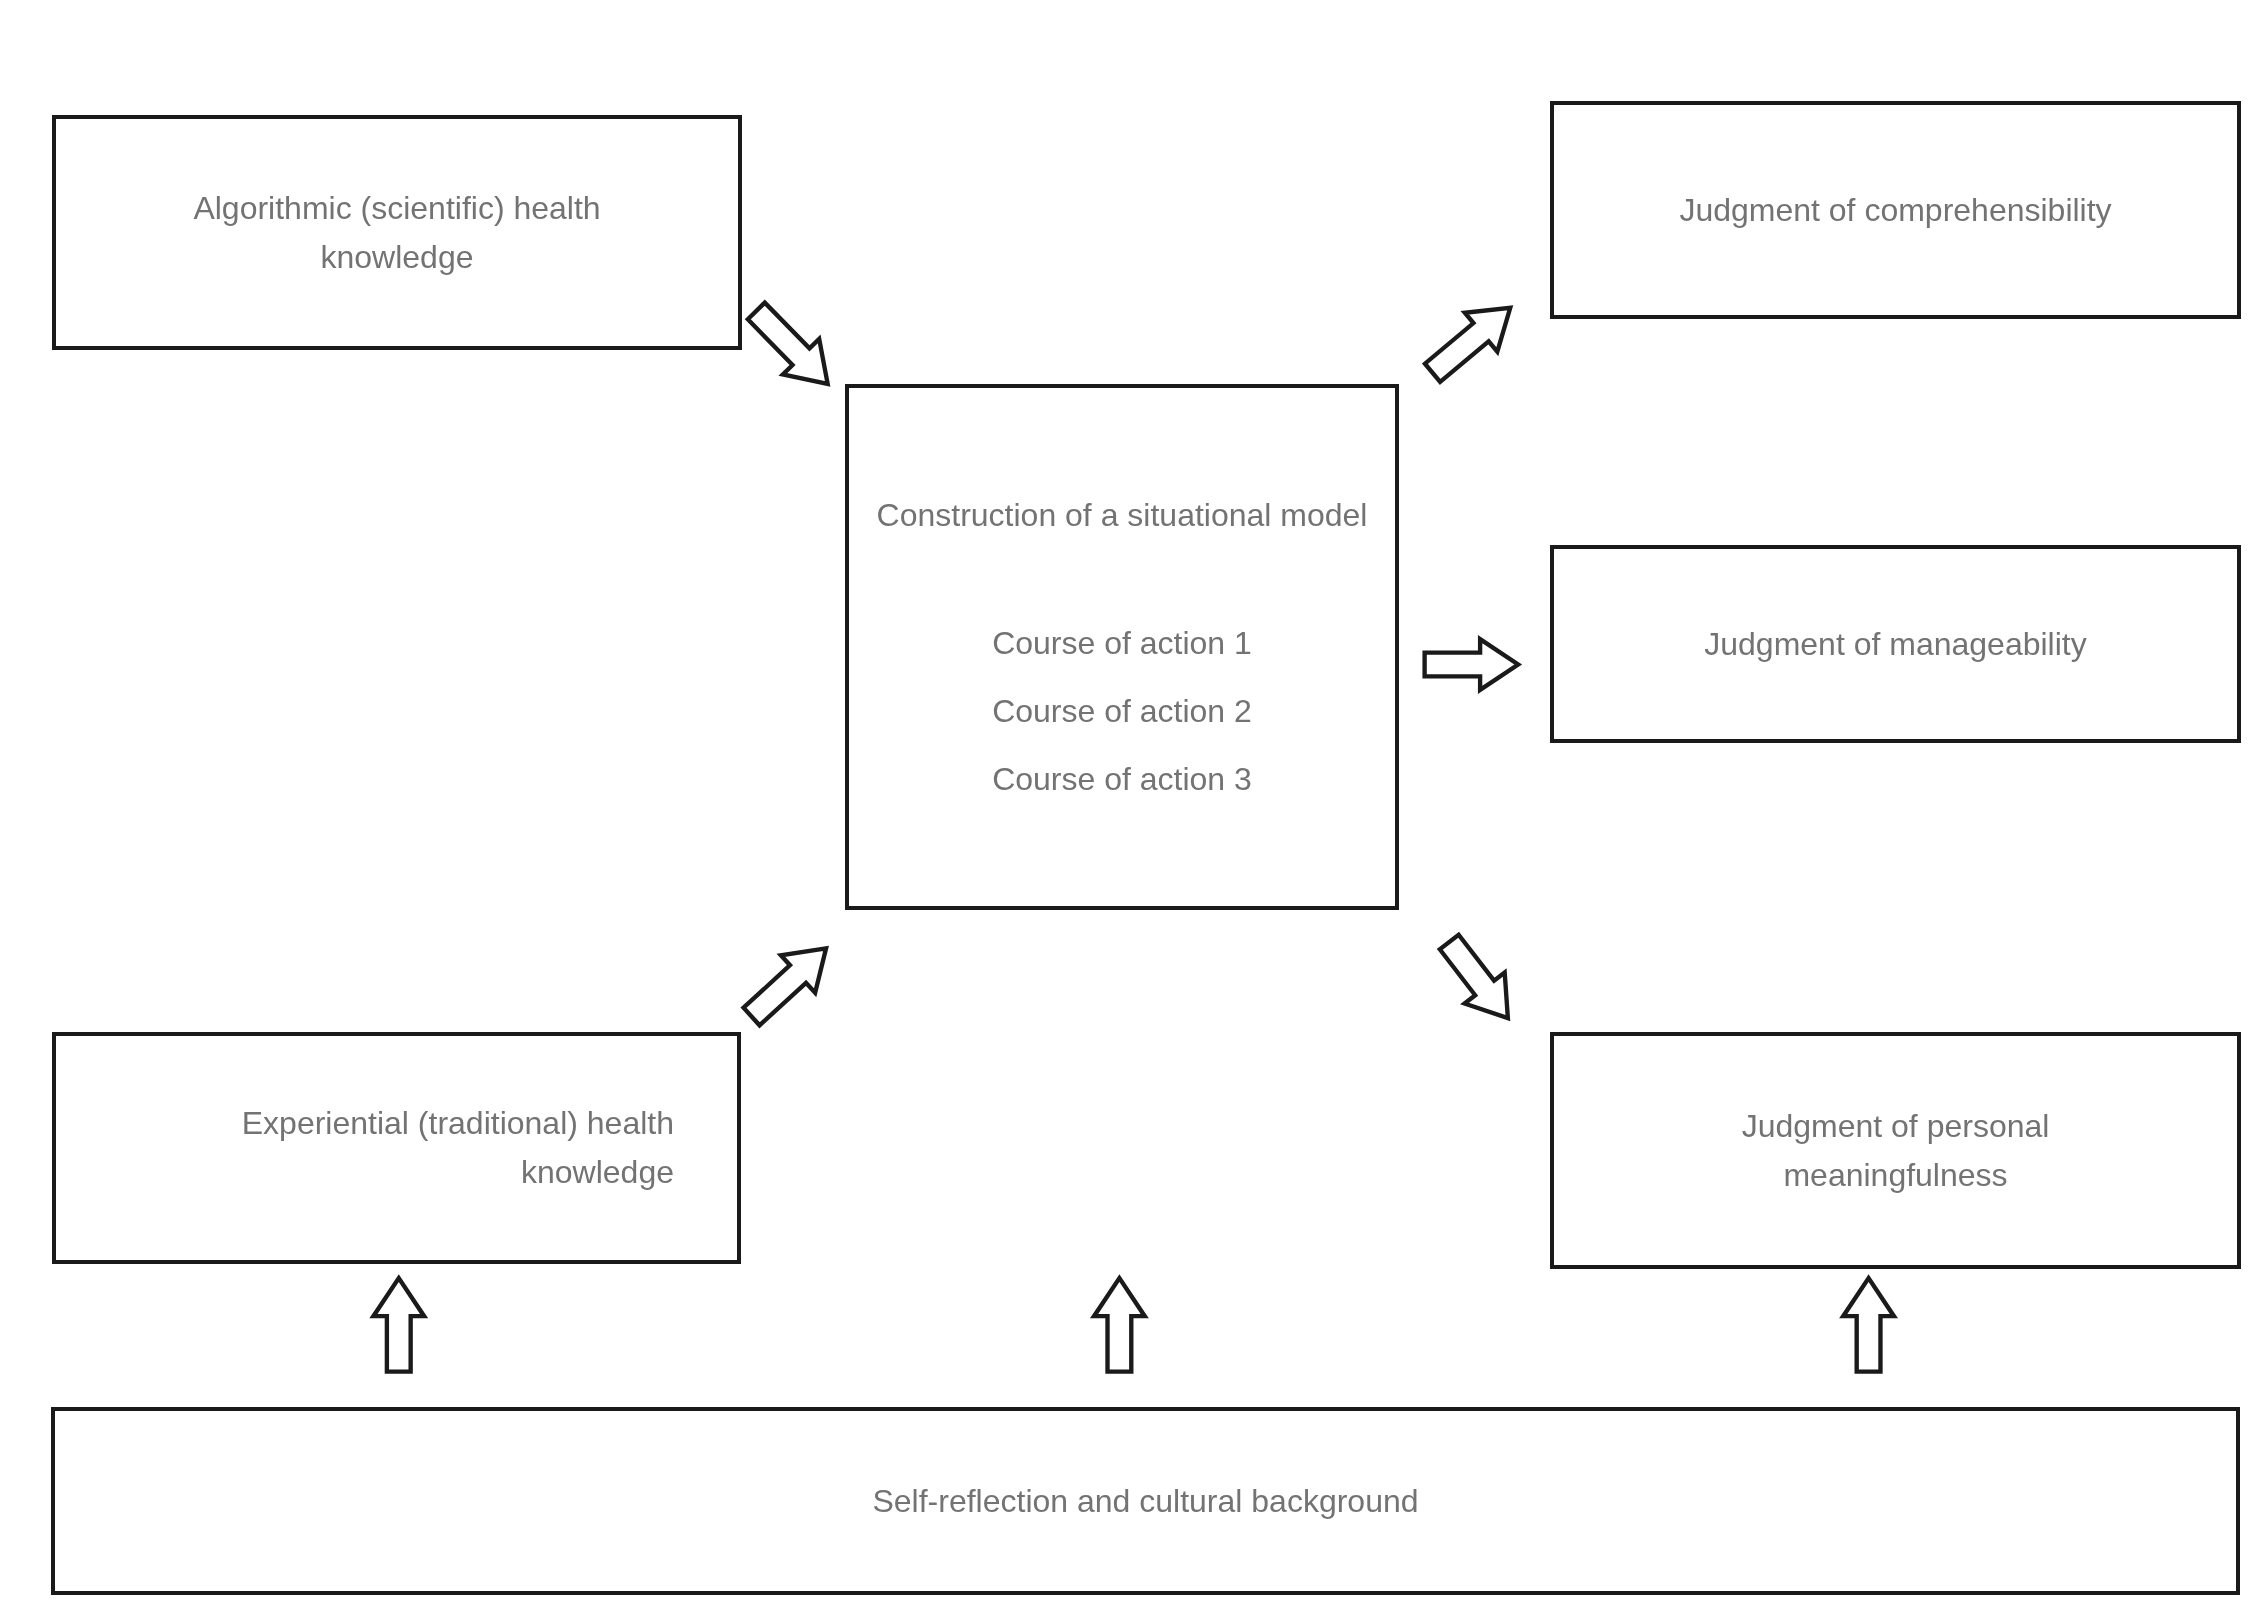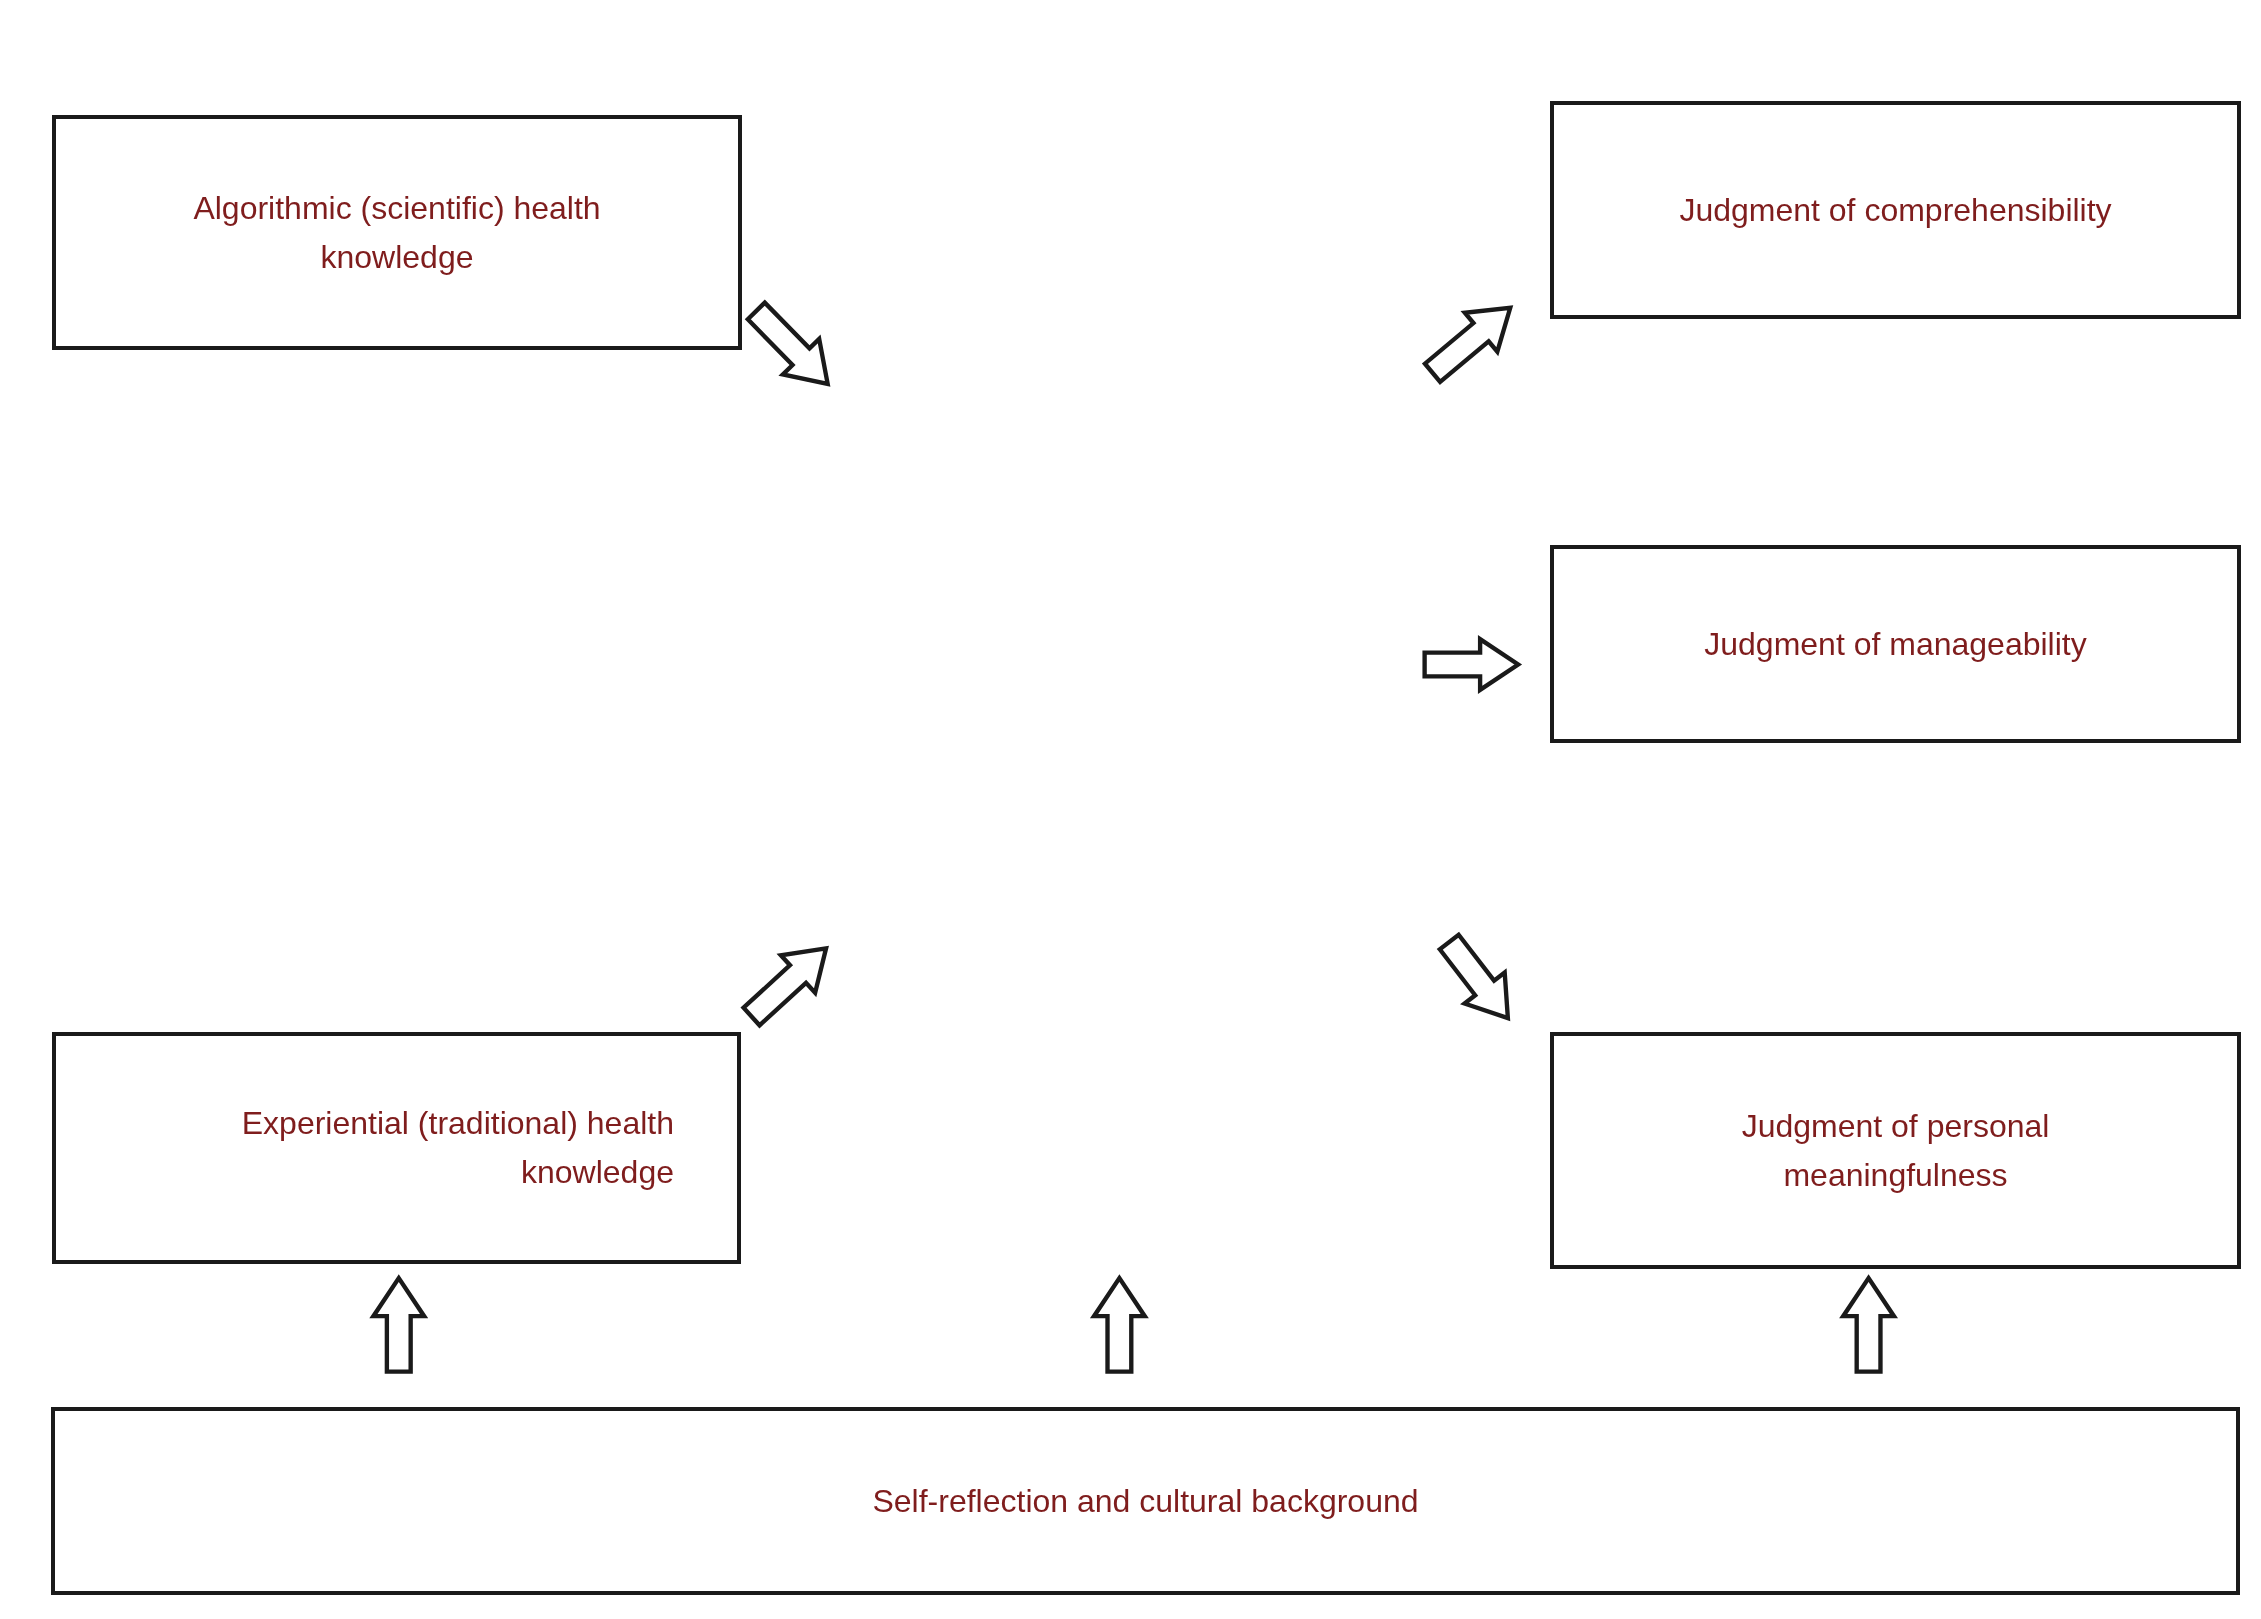--- a/index.html
+++ b/index.html
@@ -2,21 +2,21 @@
 <html style="font-size:12.7px"><head>
 <meta charset="utf-8">
 <style>
   html, body { margin: 0; padding: 0; background: #ffffff; }
   .canvas {
     position: relative;
     width: 2261px;
     height: 1620px;
     background: #ffffff;
     font-family: "Liberation Sans", "DejaVu Sans", sans-serif;
-    color: #7f1d1d;
+    color: #737373;
     overflow: hidden;
   }
   .box {
     position: absolute;
     box-sizing: border-box;
     border: 4.8px solid #1a1a1a;
     background: #ffffff;
     display: flex;
     flex-direction: column;
     align-items: center;
@@ -67,20 +67,26 @@
 <div class="canvas">
 
   <div class="box box-algorithmic">
     <span class="label">Algorithmic (scientific) health knowledge</span>
   </div>
 
   <div class="box box-comprehensibility">
     <span class="label">Judgment of comprehensibility</span>
   </div>
 
+  <div class="box box-model">
+    <div class="label center-title">Construction of a situational model</div>
+    <div class="course">Course of action 1</div>
+    <div class="course">Course of action 2</div>
+    <div class="course">Course of action 3</div>
+  </div>
 
   <div class="box box-manageability">
     <span class="label">Judgment of manageability</span>
   </div>
 
   <div class="box box-experiential">
     <span class="label">Experiential (traditional) health knowledge</span>
   </div>
 
   <div class="box box-meaningfulness">

